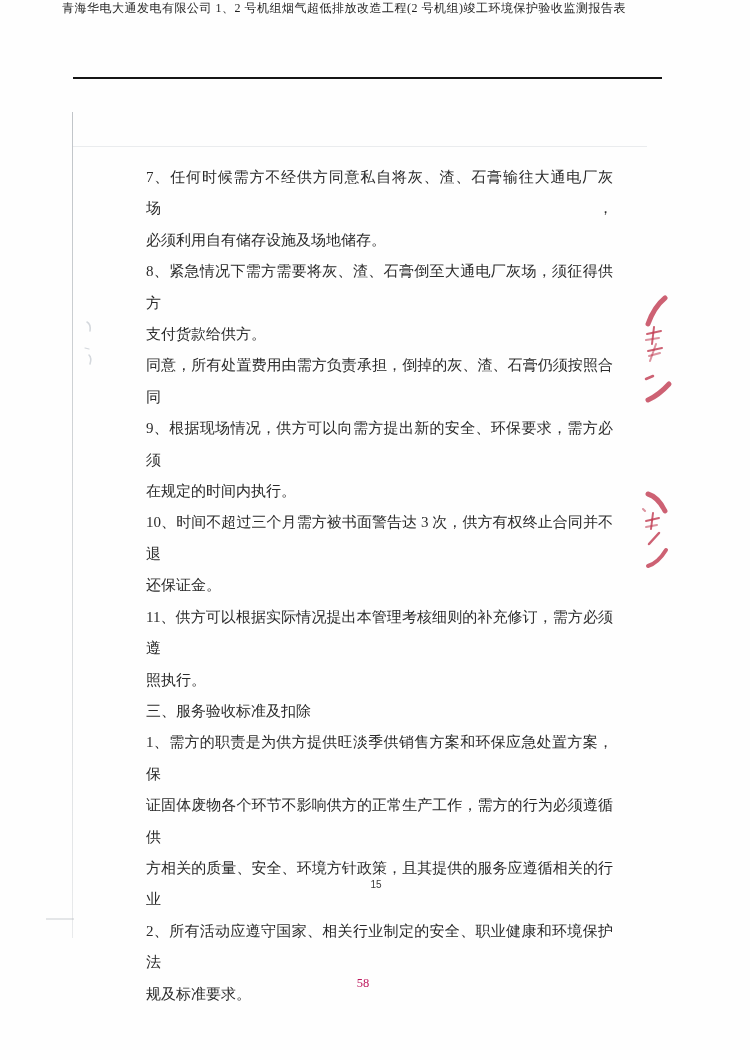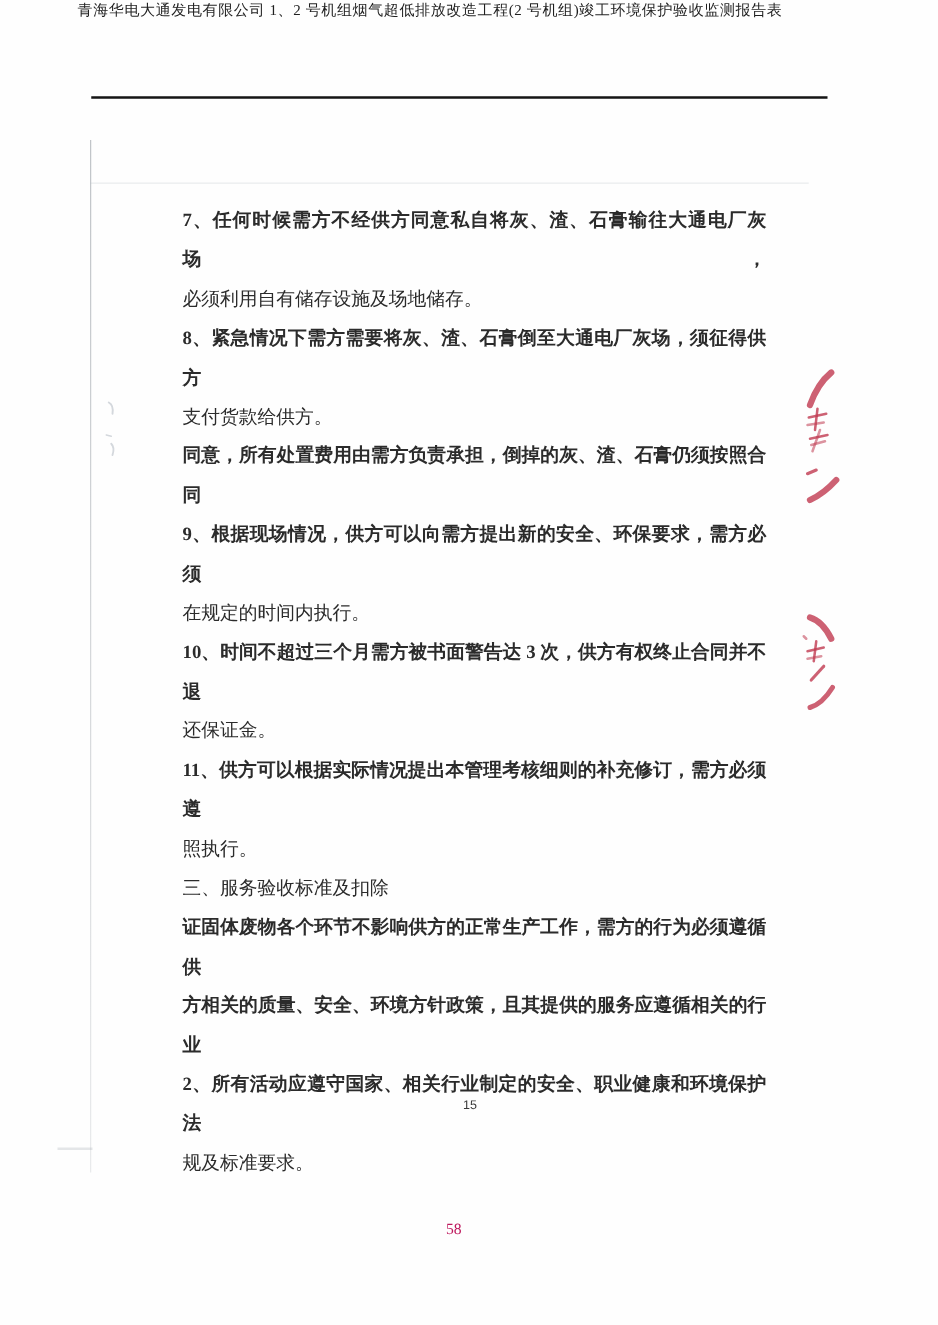--- a/index.html
+++ b/index.html
@@ -36,21 +36,21 @@
     position:absolute; left:46px; top:918px;
     width:28px; height:2px;
     background:rgba(170,176,182,0.30);
   }
   .content {
     position:absolute; left:146px; top:162px; width:467px;
     font-size:15px; line-height:31.4px;
   }
   .para { margin:0; }
   .line { display:block; }
-  .line.full { text-align:justify; text-align-last:justify;font-weight:bold; }
+  .line.full { text-align:justify; text-align-last:justify; }
   .scan-page-number {
     position:absolute; left:346px; top:879px; width:60px;
     text-align:center; font-size:10px; color:#3a3a3a;
     font-family:"Liberation Sans","DejaVu Sans",sans-serif;
   }
   .pdf-page-number {
     position:absolute; left:333px; top:976px; width:60px;
     text-align:center; font-size:12.5px; color:#be185d;
   }
   .seal { position:absolute; }
@@ -95,20 +95,21 @@
     <span class="line">还保证金。</span>
   </p>
   <p class="para">
     <span class="line full">11、供方可以根据实际情况提出本管理考核细则的补充修订，需方必须遵</span>
     <span class="line">照执行。</span>
   </p>
   <p class="para">
     <span class="line">三、服务验收标准及扣除</span>
   </p>
   <p class="para">
+    <span class="line full">1、需方的职责是为供方提供旺淡季供销售方案和环保应急处置方案，保</span>
     <span class="line full">证固体废物各个环节不影响供方的正常生产工作，需方的行为必须遵循供</span>
     <span class="line full">方相关的质量、安全、环境方针政策，且其提供的服务应遵循相关的行业</span>
   </p>
   <p class="para">
     <span class="line full">2、所有活动应遵守国家、相关行业制定的安全、职业健康和环境保护法</span>
     <span class="line">规及标准要求。</span>
   </p>
 </div>
 
 <svg class="seal" style="left:640px; top:295px;" width="34" height="112" viewBox="0 0 34 112">

